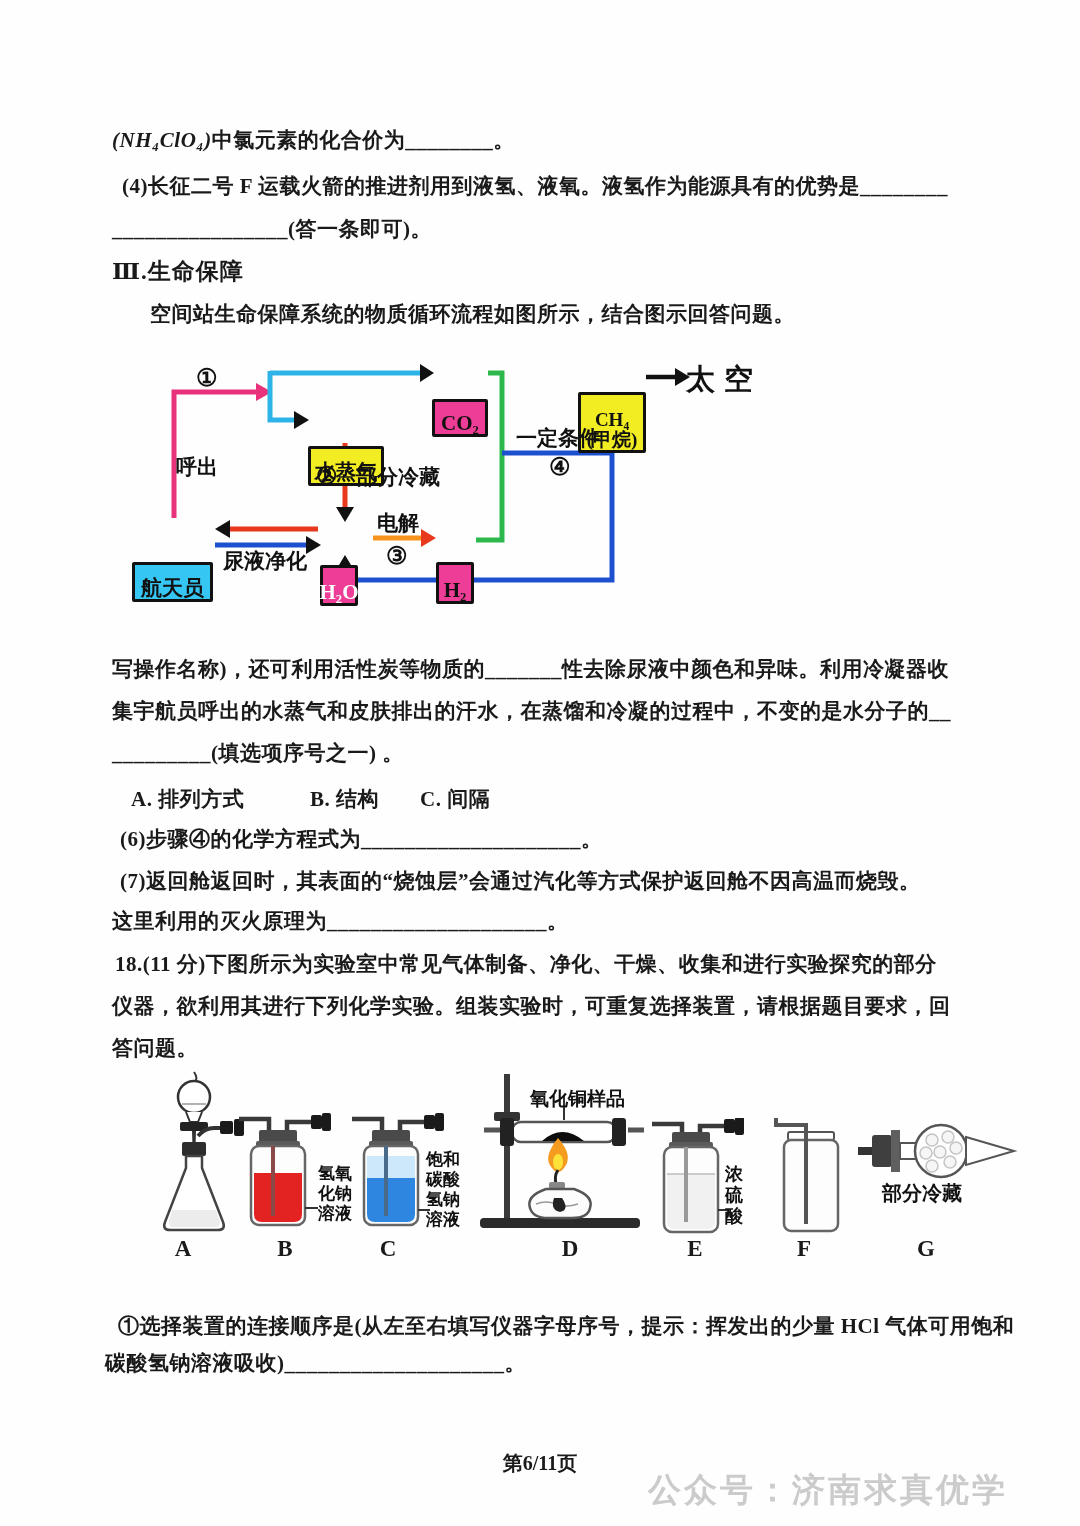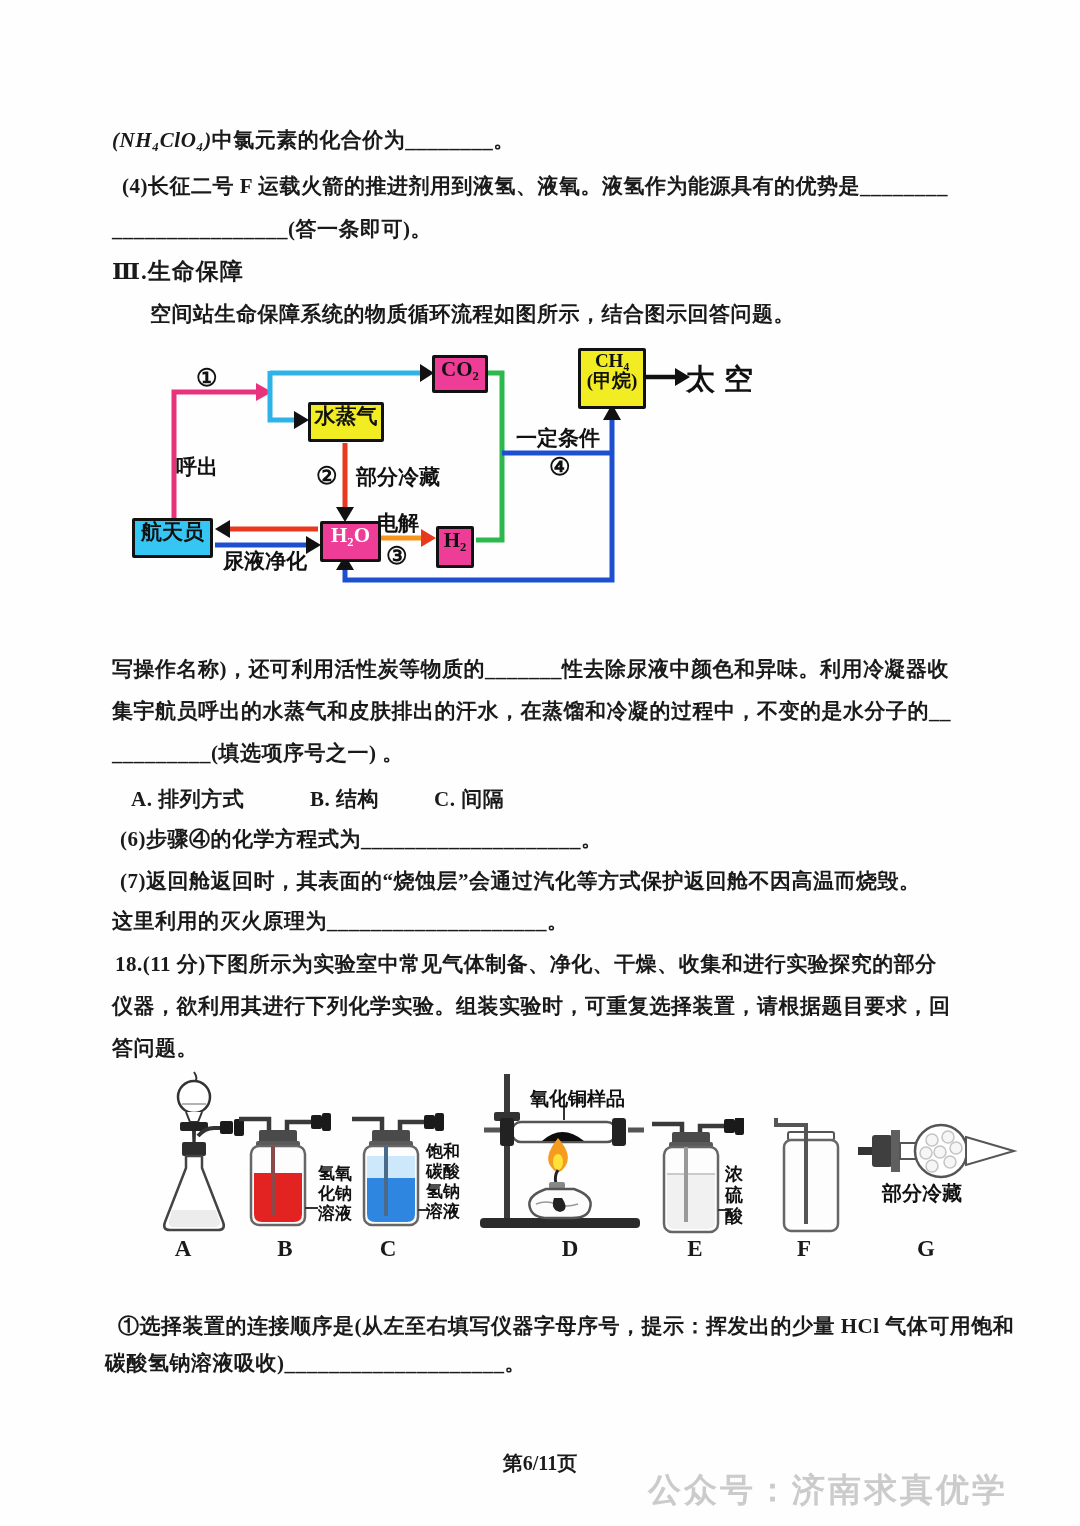--- a/index.html
+++ b/index.html
@@ -13,22 +13,22 @@
   body{background:#888;}
   .page{position:relative;width:1080px;height:1526px;background:#fefefe;margin:0 auto;
         font-family:"Liberation Serif","DejaVu Serif",serif;color:var(--ink);overflow:hidden;}
   .tl{position:absolute;font-size:21px;font-weight:600;white-space:nowrap;letter-spacing:.5px;}
   .tl .formula{font-style:italic;font-family:"Liberation Serif",serif;}
   .heading{font-size:23px;font-weight:bold;letter-spacing:1px;}
   
   .diagram{position:absolute;left:130px;top:340px;width:650px;height:265px;}
   .diagram svg{position:absolute;left:0;top:0;}
   .dbox{position:absolute;border:3px solid #111;border-radius:2px;display:flex;
-        flex-direction:column;align-items:center;justify-content:flex-start;
-        font-weight:bold;font-size:21px;line-height:1.05;color:#111;}
+        flex-direction:column;align-items:center;justify-content:flex-end;
+        font-weight:bold;font-size:21px;line-height:1.05;color:#111;margin-top:44px;}
   .dlabel{position:absolute;font-weight:bold;font-size:21px;color:#111;white-space:nowrap;}
   .circnum{font-size:24px;}
   
   .apparatus{position:absolute;left:130px;top:1068px;width:900px;height:210px;}
   .apparatus svg{position:absolute;}
   .alabel{position:absolute;font-weight:bold;font-size:17px;line-height:1.18;color:#111;
           white-space:pre-line;text-align:left;}
   .letter{position:absolute;width:22px;text-align:center;font-size:23px;font-weight:bold;}
   
   .footer{position:absolute;left:440px;top:1450px;width:200px;text-align:center;
@@ -88,45 +88,45 @@
     <div class="dbox" style="left:178px;top:62px;width:76px;height:40px;background:var(--box_yellow)">
         <span>水蒸气</span>
       </div>
     <div class="dbox" style="left:302px;top:15px;width:56px;height:38px;background:var(--box_pink)">
         <span>CO₂</span>
       </div>
     <div class="dbox" style="left:448px;top:8px;width:68px;height:61px;background:var(--box_yellow);font-size:19px">
       <span>CH₄</span>
       <span>(甲烷)</span>
     </div>
-    <div class="dbox" style="left:190px;top:181px;width:61px;height:41px;background:var(--box_pink);color:#fff">
+    <div class="dbox" style="left:190px;top:181px;width:38px;height:41px;background:var(--box_pink);color:#fff">
         <span>H₂O</span>
       </div>
-    <div class="dbox" style="left:306px;top:186px;width:38px;height:42px;background:var(--box_pink)">
+    <div class="dbox" style="left:306px;top:178px;width:38px;height:42px;background:var(--box_pink)">
         <span>H₂</span>
       </div>
 
     <div class="dlabel circnum" style="left:66px;top:24px">①</div>
     <div class="dlabel" style="left:46px;top:113px">呼出</div>
     <div class="dlabel circnum" style="left:186px;top:122px">②</div>
     <div class="dlabel" style="left:226px;top:123px">部分冷藏</div>
     <div class="dlabel" style="left:93px;top:207px">尿液净化</div>
     <div class="dlabel" style="left:247px;top:169px">电解</div>
     <div class="dlabel circnum" style="left:256px;top:202px">③</div>
     <div class="dlabel" style="left:386px;top:84px">一定条件</div>
     <div class="dlabel circnum" style="left:419px;top:113px">④</div>
     <div class="dlabel" style="left:556px;top:20px;font-size:29px;letter-spacing:9px">太空</div>
   </div>
 
   <div class="tl" style="left:112px;top:655px">写操作名称)，还可利用活性炭等物质的_______性去除尿液中颜色和异味。利用冷凝器收</div>
   <div class="tl" style="left:112px;top:697px">集宇航员呼出的水蒸气和皮肤排出的汗水，在蒸馏和冷凝的过程中，不变的是水分子的__</div>
   <div class="tl" style="left:112px;top:739px">_________(填选项序号之一) 。</div>
   <div class="tl" style="left:131px;top:785px">A. 排列方式</div>
   <div class="tl" style="left:310px;top:785px">B. 结构</div>
-  <div class="tl" style="left:434px;top:785px">C. 间隔</div>
+  <div class="tl" style="left:420px;top:785px">C. 间隔</div>
   <div class="tl" style="left:120px;top:825px">(6)步骤④的化学方程式为____________________。</div>
   <div class="tl" style="left:120px;top:867px">(7)返回舱返回时，其表面的“烧蚀层”会通过汽化等方式保护返回舱不因高温而烧毁。</div>
   <div class="tl" style="left:112px;top:907px">这里利用的灭火原理为____________________。</div>
 
   <div class="tl" style="left:115px;top:950px">18.(11 分)下图所示为实验室中常见气体制备、净化、干燥、收集和进行实验探究的部分</div>
   <div class="tl" style="left:112px;top:992px">仪器，欲利用其进行下列化学实验。组装实验时，可重复选择装置，请根据题目要求，回</div>
   <div class="tl" style="left:112px;top:1034px">答问题。</div>
 
   <div class="apparatus">
 
@@ -167,21 +167,21 @@
       <rect x="76" y="5" width="11" height="14" rx="2" fill="#1a1a1a"></rect>
       <rect x="87" y="3" width="9" height="18" rx="2" fill="#1a1a1a"></rect>
       <rect x="24" y="20" width="38" height="14" rx="2" fill="#4a4a4a"></rect>
       <rect x="21" y="31" width="44" height="6" rx="2" fill="#5a5a5a"></rect>
       <rect x="16" y="36" width="54" height="79" rx="8" fill="#fdfdfd" stroke="#666" stroke-width="2.5"></rect>
       <path d="M19,46 H67 V70 H19 Z" fill="var(--liquid_blue_light)"></path>
       <path d="M19,68 H67 V104 Q67,112 59,112 L27,112 Q19,112 19,104 Z" fill="var(--liquid_blue)"></path>
       <path d="M38,36 V106" stroke="#4a6a8a" stroke-width="4"></path>
       <path d="M70,100 H82" stroke="#333" stroke-width="2"></path>
     </svg>
-    <div class="alabel" style="left:296px;top:74px">饱和
+    <div class="alabel" style="left:296px;top:82px">饱和
 碳酸
 氢钠
 溶液</div>
 
     <svg style="left:348px;top:0px" width="170" height="172" viewBox="0 0 170 172">
       <rect x="26" y="6" width="6" height="146" fill="#3a3a3a"></rect>
       <rect x="2" y="150" width="160" height="10" rx="4" fill="#2b2b2b"></rect>
       <rect x="16" y="44" width="26" height="9" rx="2" fill="#333"></rect>
       <path d="M6,62 H28" stroke="#555" stroke-width="5"></path>
       <path d="M150,62 H166" stroke="#555" stroke-width="5"></path>

